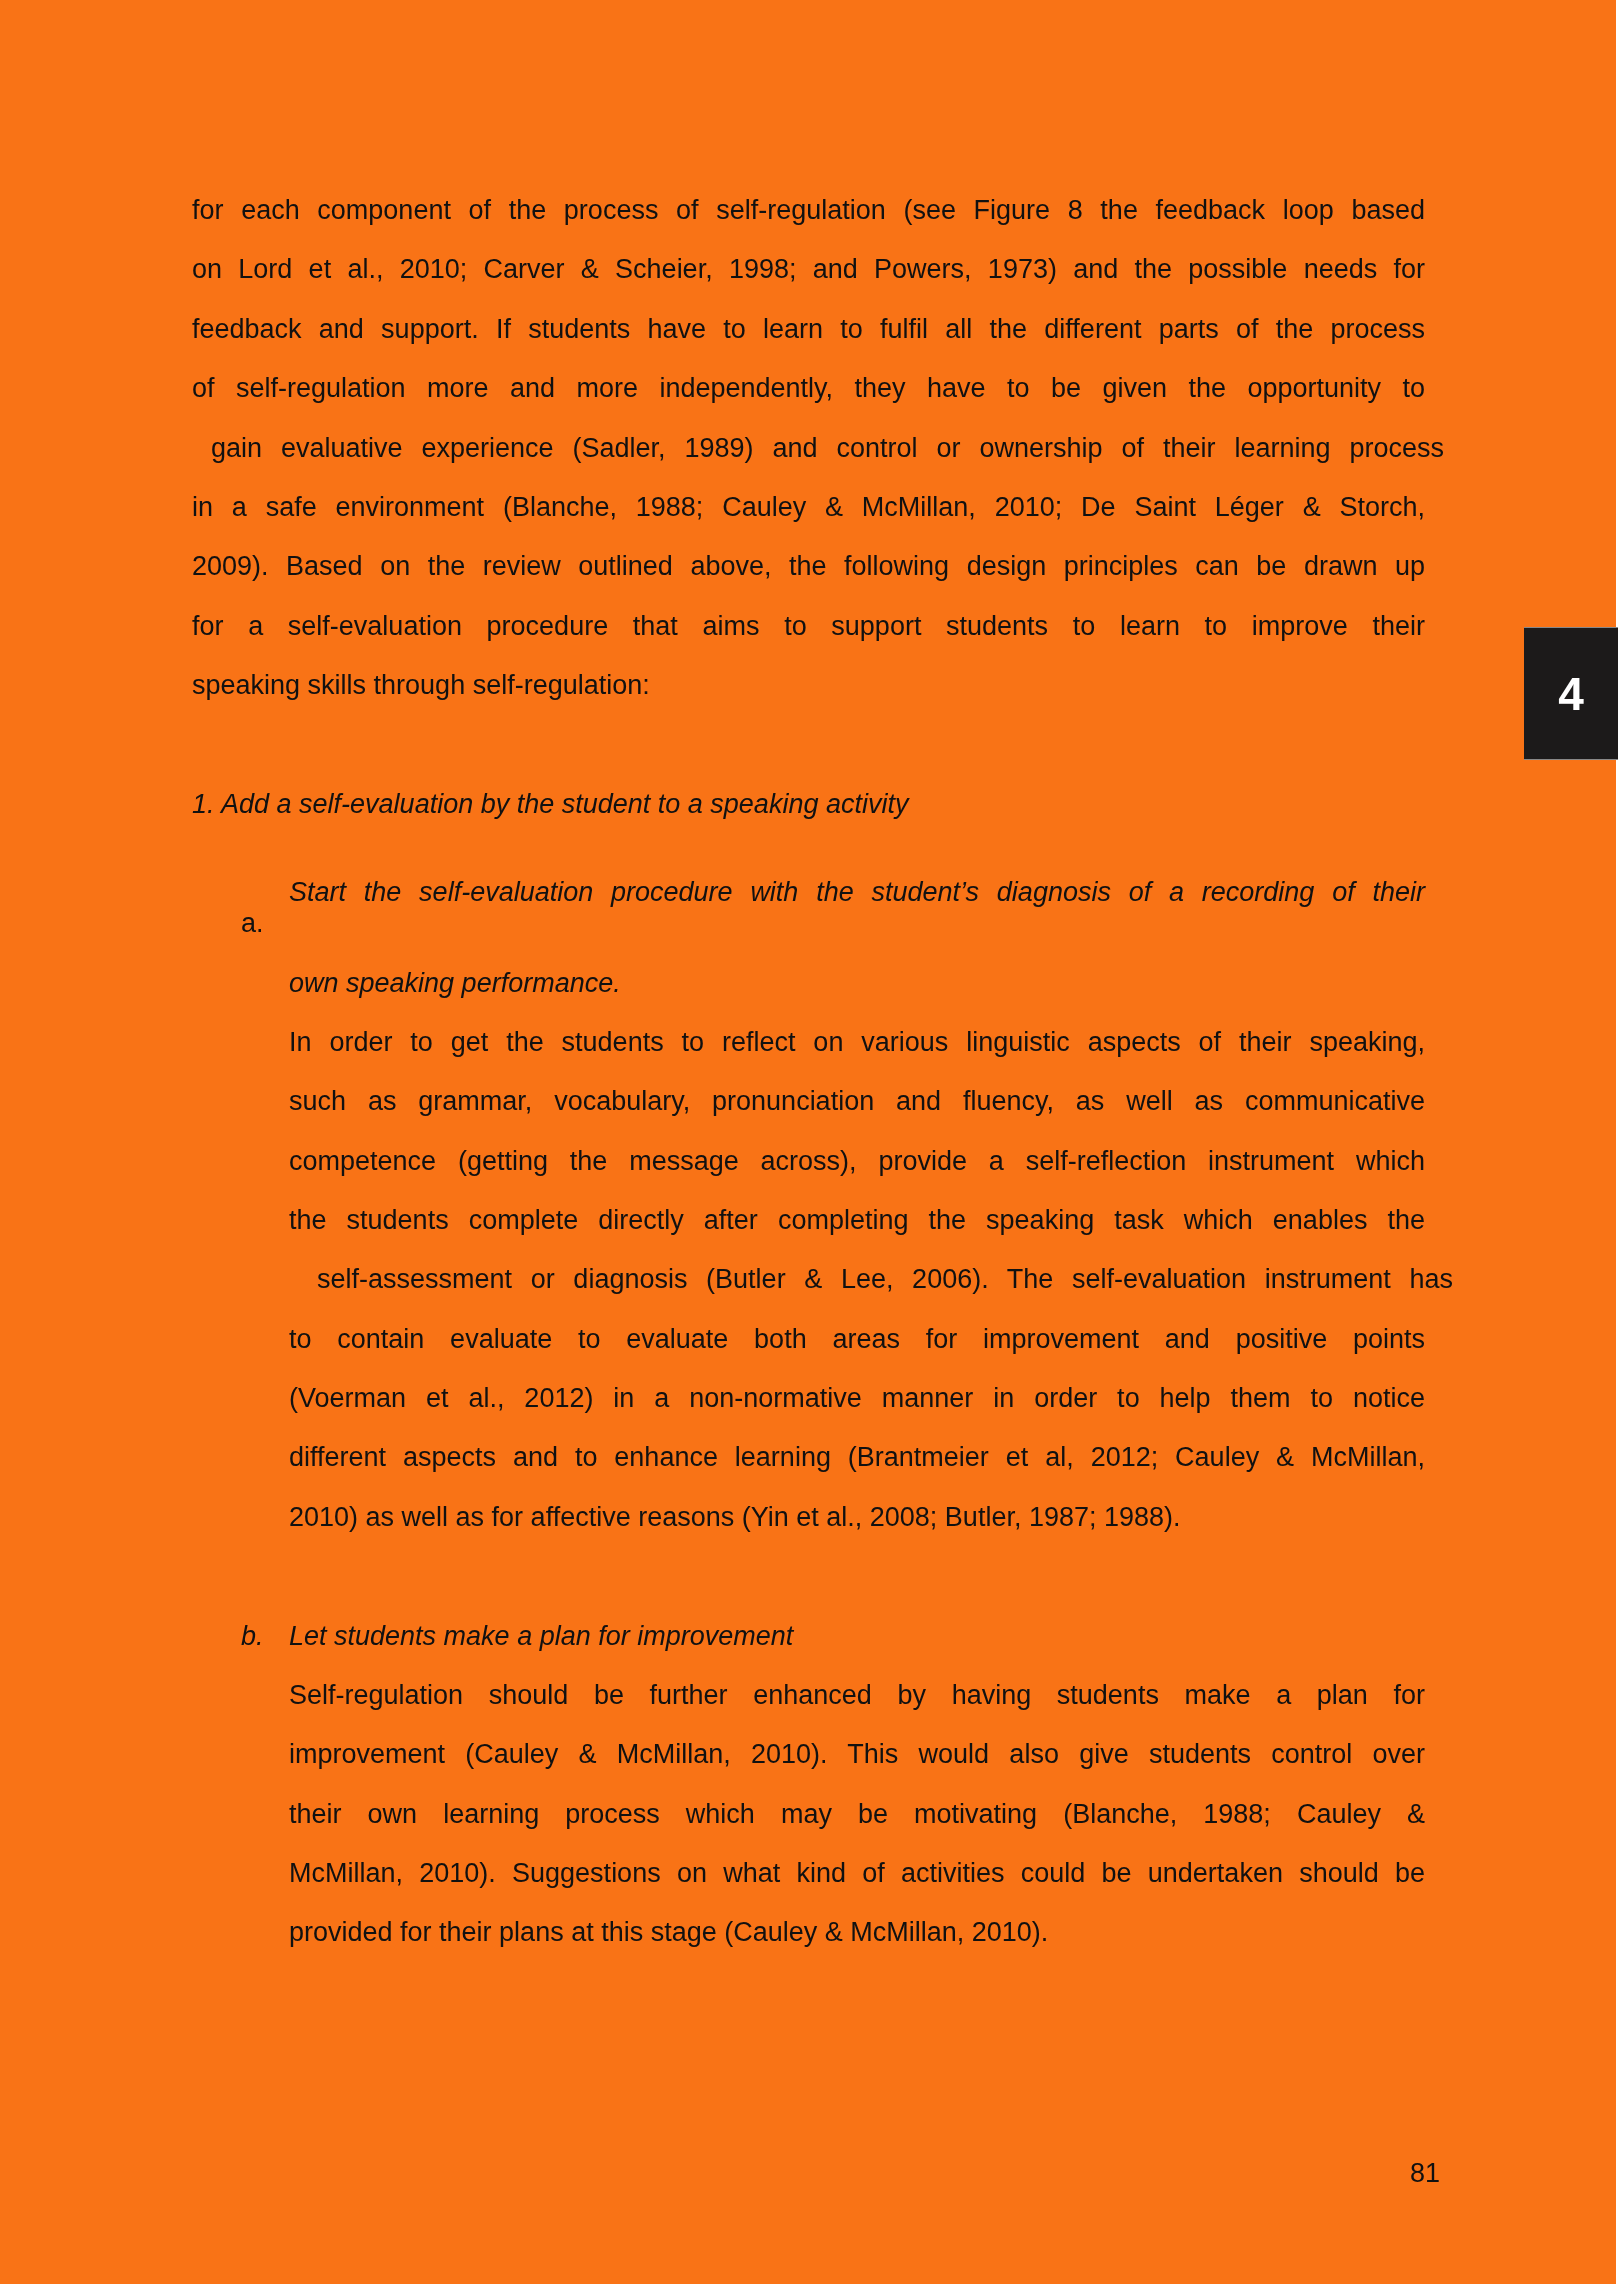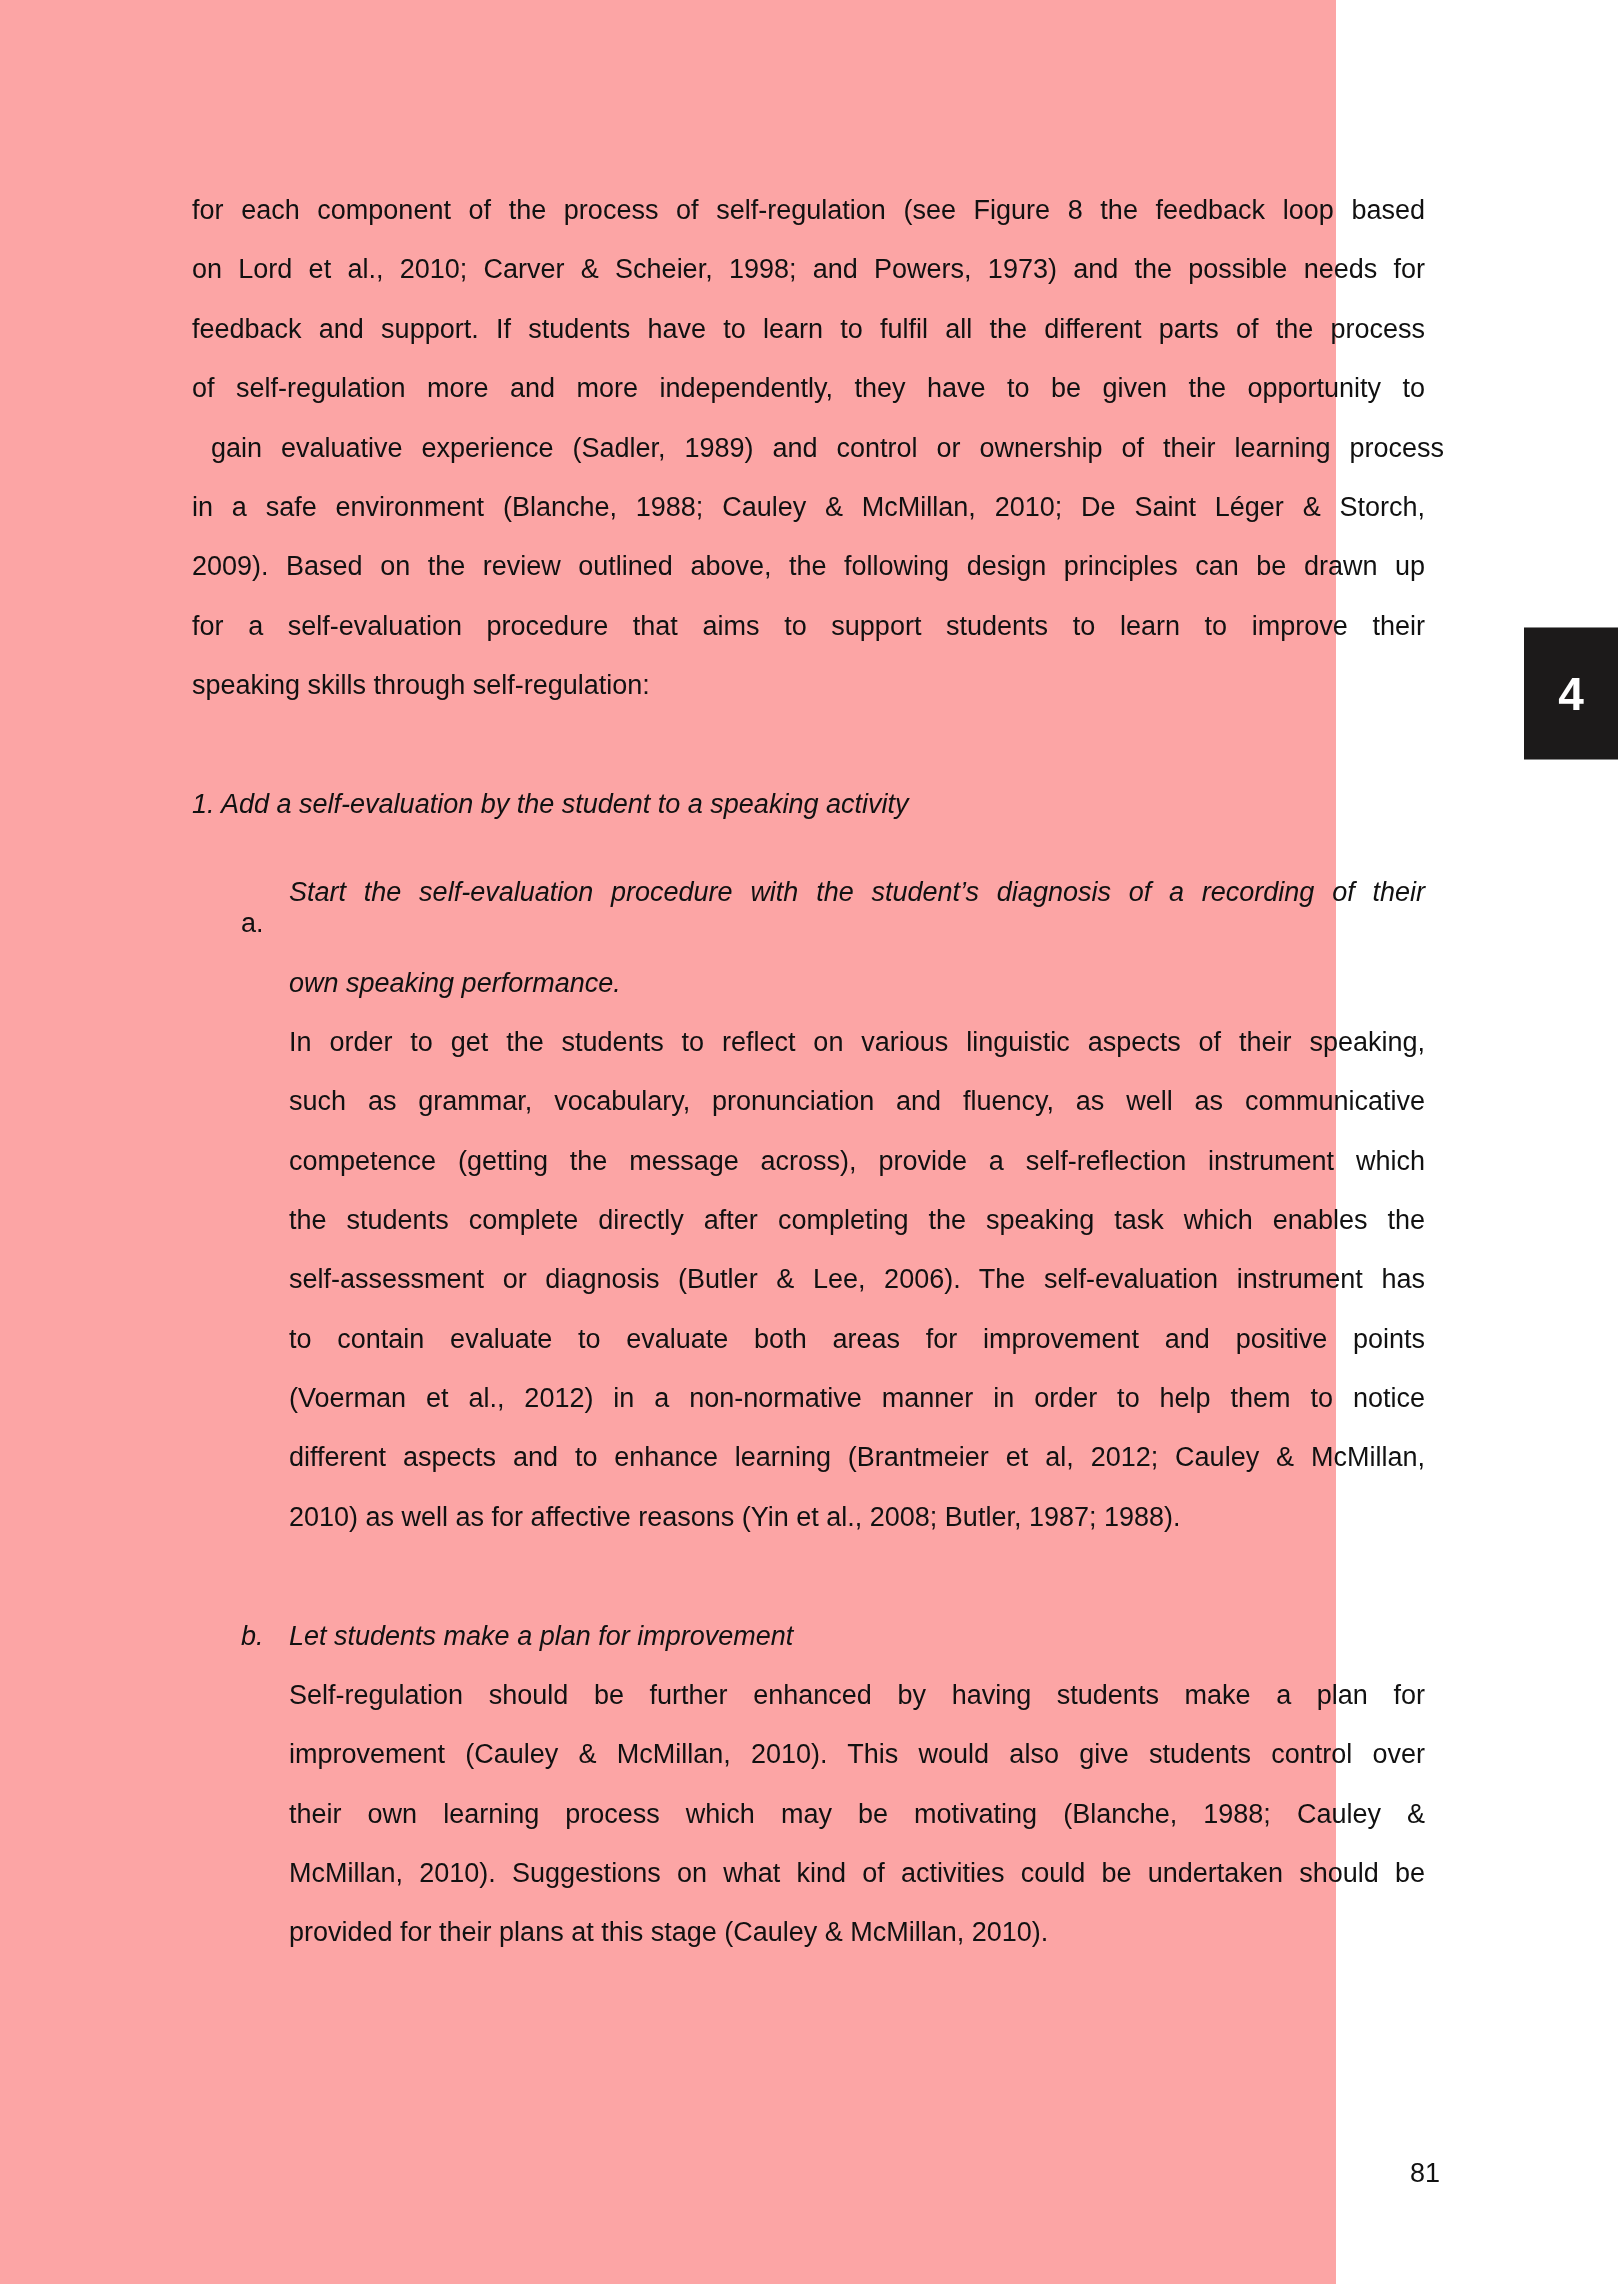--- a/index.html
+++ b/index.html
@@ -11,23 +11,23 @@
       width: 1618px;
       height: 2284px;
       position: relative;
       overflow: hidden;
       font-family: "Liberation Sans", "DejaVu Sans", sans-serif;
       color: #111111;
     }
     .page {
       position: absolute;
       left: 0; top: 0;
-      width: 1336px;
+      width: 1616px;
       height: 2284px;
-      background: #fca5a5;
+      background: #f97316;
     }
     .line {
       position: absolute;
       font-size: 27px;
       line-height: 33px;
       white-space: nowrap;
       text-align: justify;
       text-align-last: justify;
       color: #111111;
     }
@@ -118,21 +118,21 @@
 
   <div>
     <div class="marker" style="top:907px;">a.</div>
     <div class="line indent-line italic" style="top:876px;">Start the self-evaluation procedure with the student’s diagnosis of a recording of their</div>
     <div class="line indent-line italic last" style="top:967px;">own speaking performance.</div>
 
     <div class="line indent-line" style="top:1026px;">In order to get the students to reflect on various linguistic aspects of their speaking,</div>
     <div class="line indent-line" style="top:1085px;">such as grammar, vocabulary, pronunciation and fluency, as well as communicative</div>
     <div class="line indent-line" style="top:1145px;">competence (getting the message across), provide a self-reflection instrument which</div>
     <div class="line indent-line" style="top:1204px;">the students complete directly after completing the speaking task which enables the</div>
-    <div class="line indent-line" style="top:1263px;">self-assessment or diagnosis (Butler &amp; Lee, 2006). The self-evaluation instrument has</div>
+    <div class="line indent-line" style="top:1263px;margin-left:28px;">self-assessment or diagnosis (Butler &amp; Lee, 2006). The self-evaluation instrument has</div>
     <div class="line indent-line" style="top:1323px;">to contain evaluate to evaluate both areas for improvement and positive points</div>
     <div class="line indent-line" style="top:1382px;">(Voerman et al., 2012) in a non-normative manner in order to help them to notice</div>
     <div class="line indent-line" style="top:1441px;">different aspects and to enhance learning (Brantmeier et al, 2012; Cauley &amp; McMillan,</div>
     <div class="line indent-line last" style="top:1501px;">2010) as well as for affective reasons (Yin et al., 2008; Butler, 1987; 1988).</div>
   </div>
 
   <div>
     <div class="marker italic" style="top:1620px;">b.</div>
     <div class="line indent-line italic last" style="top:1620px;">Let students make a plan for improvement</div>
 

